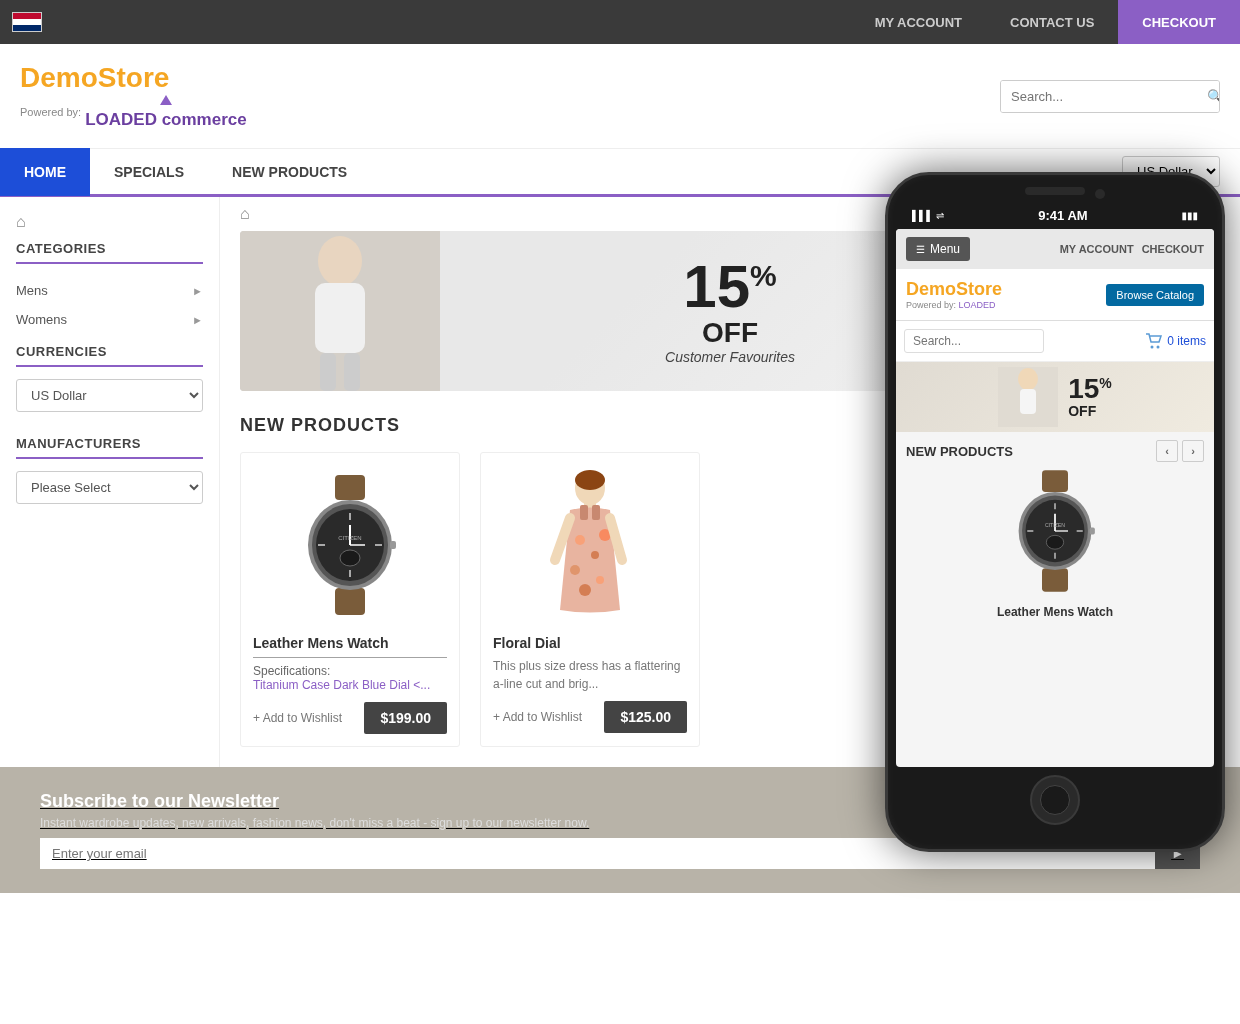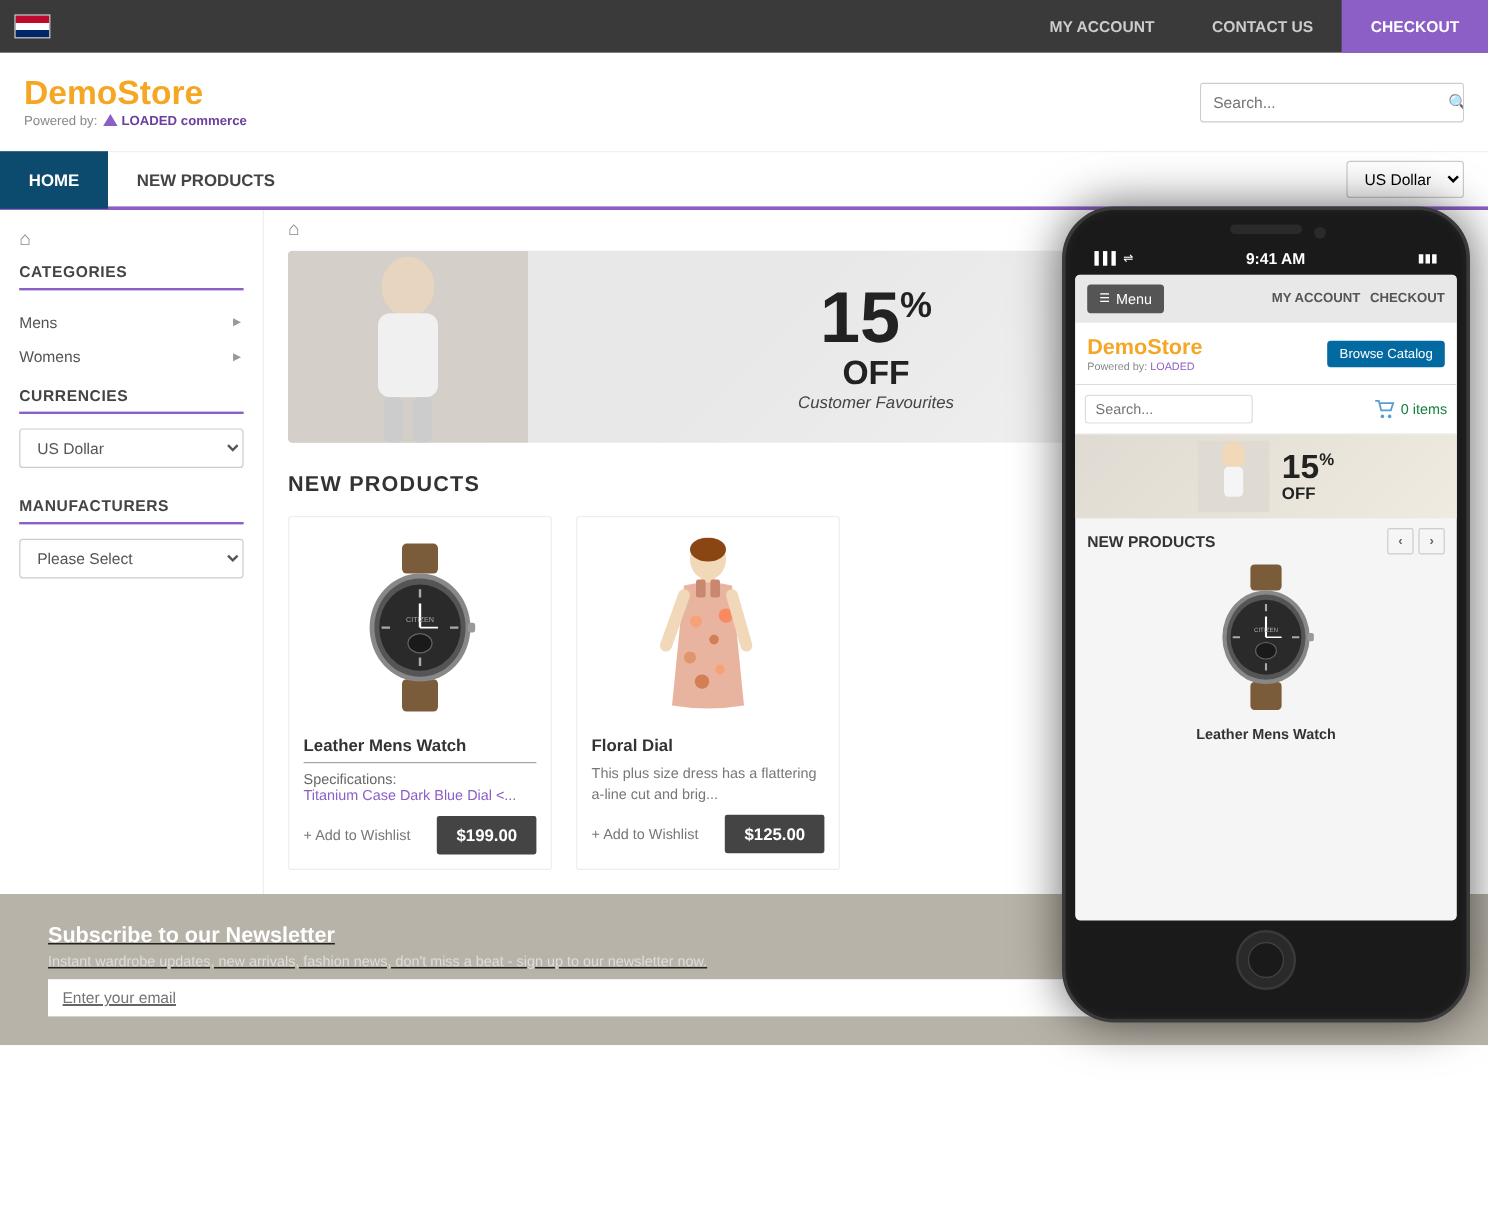--- a/index.html
+++ b/index.html
@@ -48,22 +48,22 @@
       display: flex;
       align-items: center;
       justify-content: space-between;
       border-bottom: 1px solid #eee;
     }
     .logo { display: flex; flex-direction: column; }
     .logo-title { font-size: 28px; font-weight: bold; color: #333; }
     .logo-title span { color: #f5a623; }
     .logo-powered { font-size: 11px; color: #888; display: flex; align-items: center; gap: 4px; }
     .logo-loaded {
-      font-size: 11px; font-weight: bold; color: #6b3fa0;
-      display: flex; align-items: center; gap: 2px;
+      font-size: 17px; font-weight: bold; color: #6b3fa0;
+      display: flex; align-items: center; gap: 2px; flex-direction: column;
     }
     .search-bar {
       display: flex;
       align-items: center;
       border: 1px solid #ccc;
       border-radius: 3px;
       overflow: hidden;
       width: 220px;
     }
     .search-bar input {
@@ -96,21 +96,21 @@
       height: 48px;
       display: flex;
       align-items: center;
       font-weight: bold;
       font-size: 14px;
       cursor: pointer;
       color: #444;
       text-decoration: none;
     }
     .nav-item.active {
-      background: #0c4a6e;
+      background: #1d4ed8;
       color: #fff;
       text-align: right;
     }
     .currency-select {
       margin-left: auto;
       margin-right: 20px;
       padding: 6px 10px;
       border: 1px solid #ccc;
       border-radius: 3px;
       font-size: 13px;
@@ -462,21 +462,21 @@
       padding: 4px 8px;
       font-size: 12px;
       width: 140px;
       color: #999;
     }
     .phone-cart-info {
       display: flex;
       align-items: center;
       gap: 4px;
       font-size: 12px;
-      color: #15803d;
+      color: #1d4ed8;
     }
     .phone-banner {
       height: 70px;
       background: linear-gradient(135deg, #e0dbd2, #f0ebe0);
       display: flex;
       align-items: center;
       justify-content: center;
       gap: 10px;
     }
     .phone-new-products-title {
@@ -562,20 +562,21 @@
     </div>
   </div>
   <div class="search-bar">
     <input type="text" placeholder="Search..." style="">
     <button>🔍</button>
   </div>
 </div>
 
 <nav class="main-nav">
   <a class="nav-item active">HOME</a>
+  <a class="nav-item">SPECIALS</a>
   <a class="nav-item">NEW PRODUCTS</a>
   <select class="currency-select">
     <option>US Dollar</option>
   </select>
 </nav>
 
 <div class="page-body">
 
   <aside class="sidebar">
     <span class="home-icon">⌂</span>

